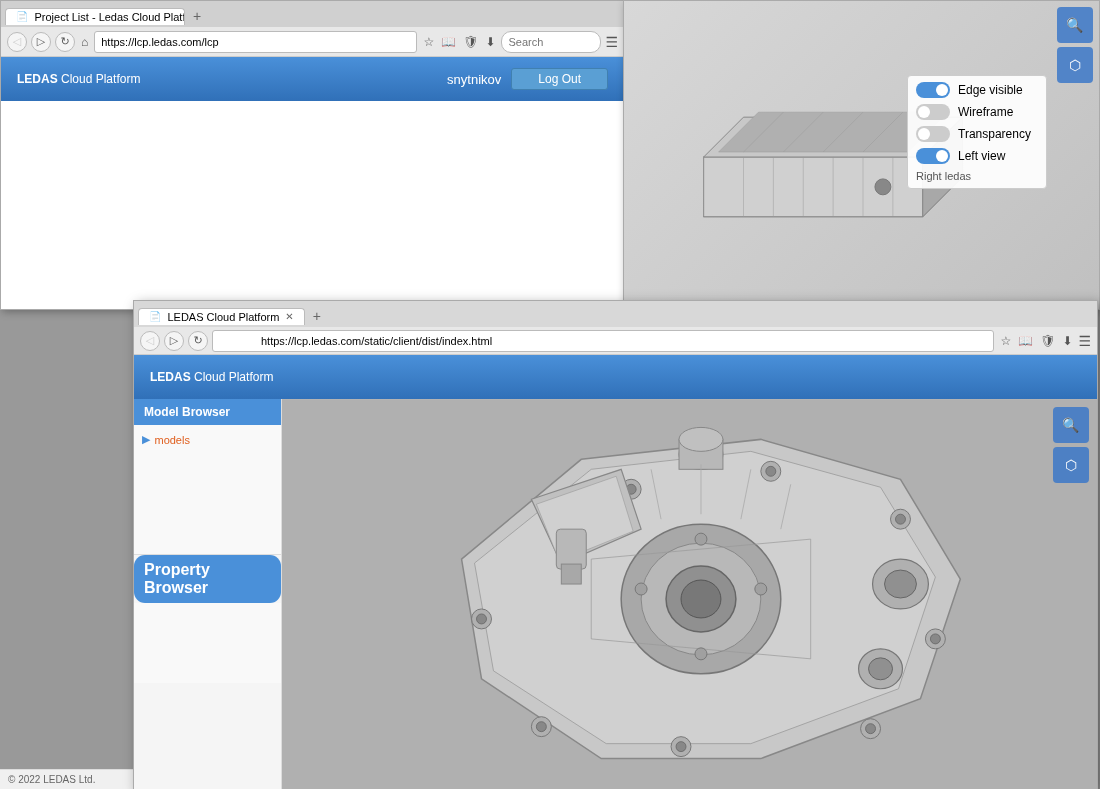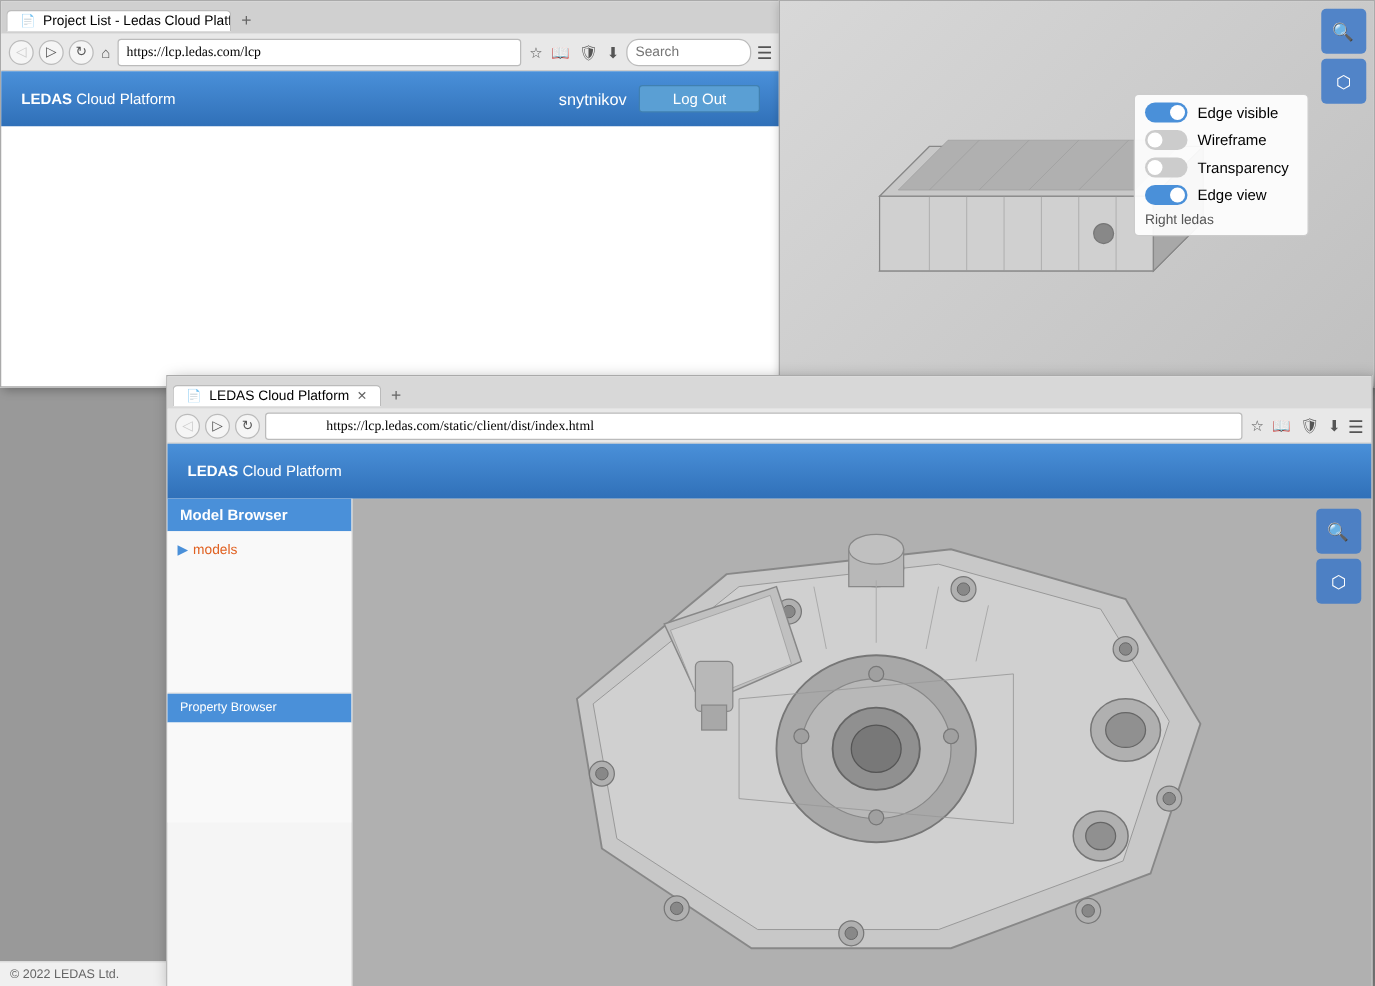--- a/index.html
+++ b/index.html
@@ -68,21 +68,20 @@
     }
     .nav-btn.disabled { color: #ccc; }
     .url-bar {
       flex: 1;
       height: 22px;
       border: 1px solid #bbb;
       border-radius: 3px;
       padding: 0 6px;
       font-size: 11px;
       background: #fff;
-      font-family: Liberation Serif, serif;
     }
     .search-bar {
       width: 100px;
       height: 22px;
       border: 1px solid #bbb;
       border-radius: 10px;
       padding: 0 6px;
       font-size: 11px;
       background: #fff;
     }
@@ -315,23 +314,24 @@
       display: flex; align-items: center; gap: 4px;
       font-size: 11px; color: #e06020;
       cursor: pointer;
     }
 
     
     .property-browser {
       background: #4a90d9;
       color: white;
       padding: 6px 10px;
-      font-size: 10px;
-      font-weight: normal;
+      font-size: 16px;
+      font-weight: bold;
       cursor: pointer;
+      border-radius: 11px;
     }
     .property-browser-content {
       padding: 8px;
       min-height: 80px;
       background: #f9f9f9;
     }
 
     
     .front-viewer-btns {
       position: absolute;
@@ -596,21 +596,21 @@
     <div class="control-row">
       <div class="toggle-switch off">
         <div class="toggle-knob"></div>
       </div>
       <span>Transparency</span>
     </div>
     <div class="control-row">
       <div class="toggle-switch on">
         <div class="toggle-knob"></div>
       </div>
-      <span>Edge view</span>
+      <span>Left view</span>
     </div>
     <div class="control-row">
       <span style="font-size:11px; color:#555;">Right ledas</span>
     </div>
   </div>
 </div>
 
 <div class="browser-front">
 
 

